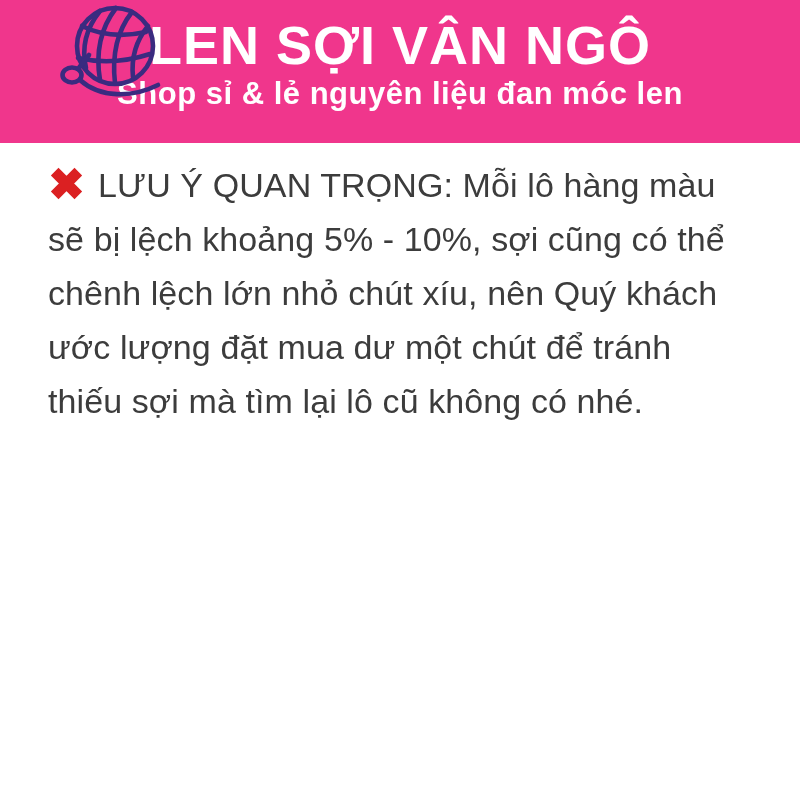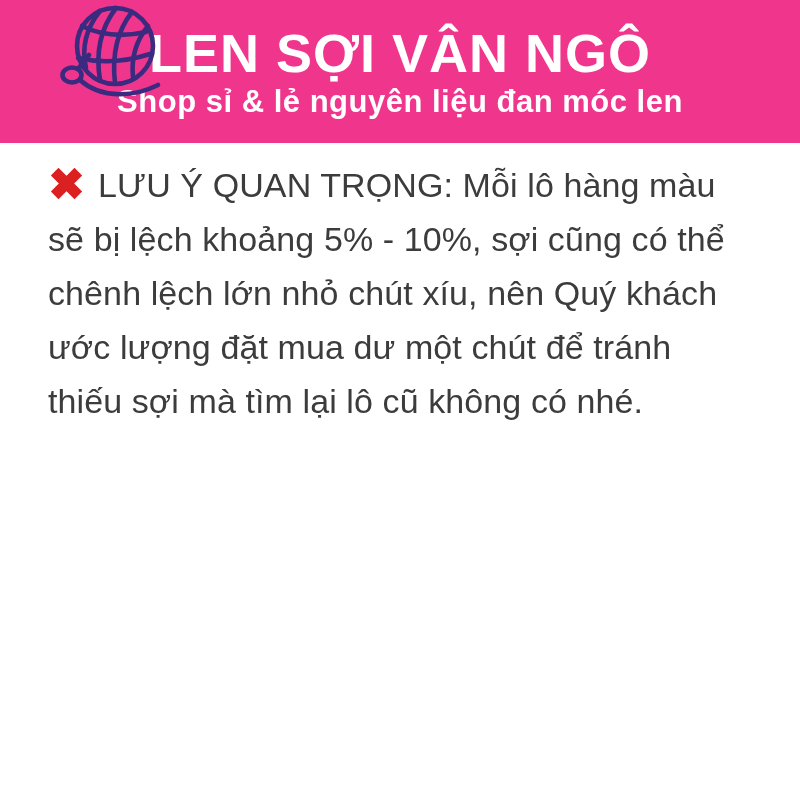--- a/index.html
+++ b/index.html
@@ -21,21 +21,21 @@
   }
   .logo {
     position: absolute;
     left: 58px; top: 2px;
     width: 106px; height: 104px;
     display: block;
   }
   .logo svg { display: block; }
   .shop-title {
     margin: 0;
-    padding-top: 24px;
+    padding-top: 16px;
     text-align: center;
     font-size: 54px;
     font-weight: 800;
     letter-spacing: 1px;
     line-height: 1.1;
     white-space: nowrap;
   }
   .shop-subtitle {
     margin-top: 1px;
     text-align: center;

